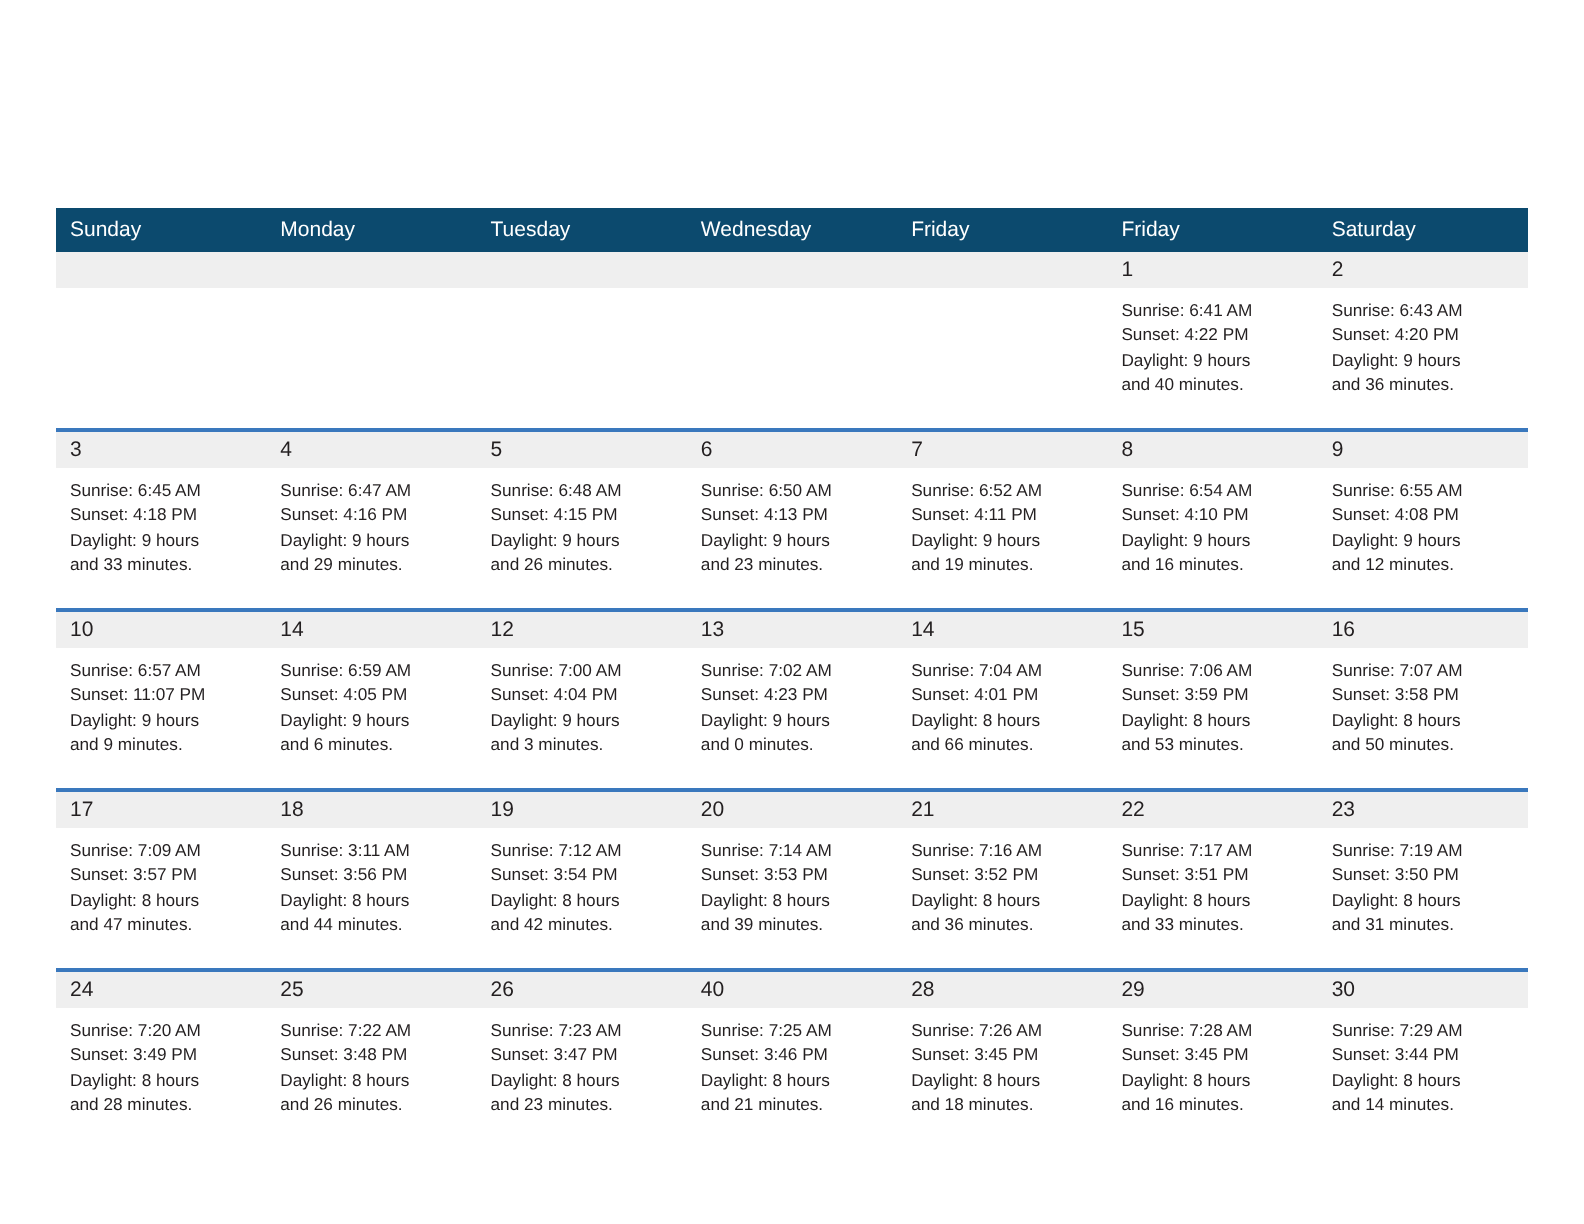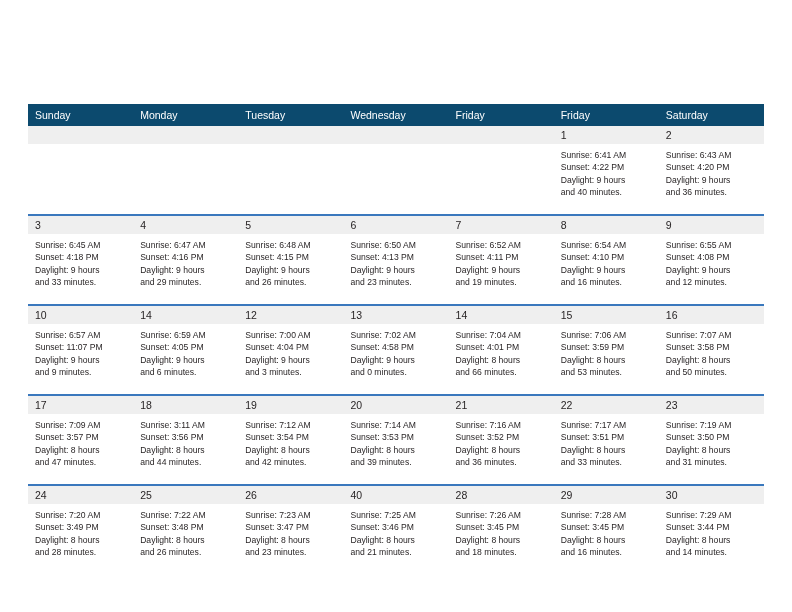--- a/index.html
+++ b/index.html
@@ -284,21 +284,21 @@
               <div>Sunrise: 7:00 AM</div>
               <div>Sunset: 4:04 PM</div>
               <div>Daylight: 9 hours</div>
               <div>and 3 minutes.</div>
             </div>
           </td>
           <td>
             <div class="daynum-band">13</div>
             <div class="cell-body">
               <div>Sunrise: 7:02 AM</div>
-              <div>Sunset: 4:58 PM</div>
+              <div>Sunset: 4:23 PM</div>
               <div>Daylight: 9 hours</div>
               <div>and 0 minutes.</div>
             </div>
           </td>
           <td>
             <div class="daynum-band">14</div>
             <div class="cell-body">
               <div>Sunrise: 7:04 AM</div>
               <div>Sunset: 4:01 PM</div>
               <div>Daylight: 8 hours</div>

